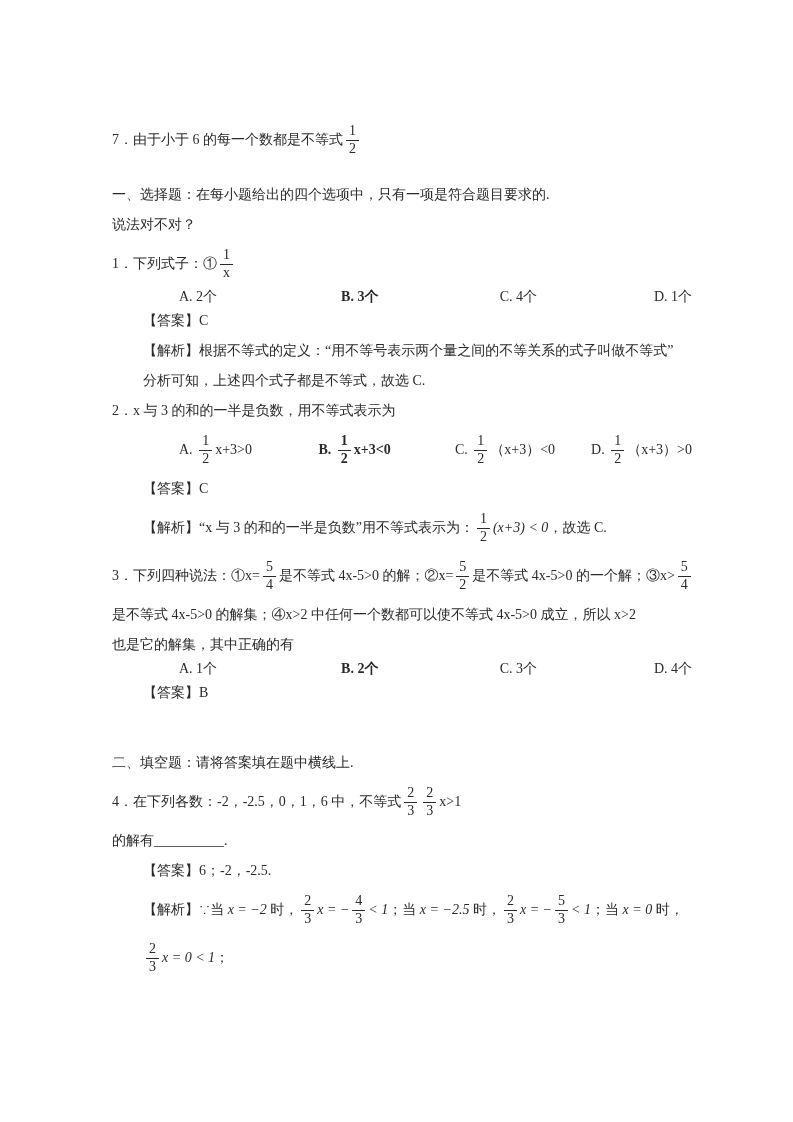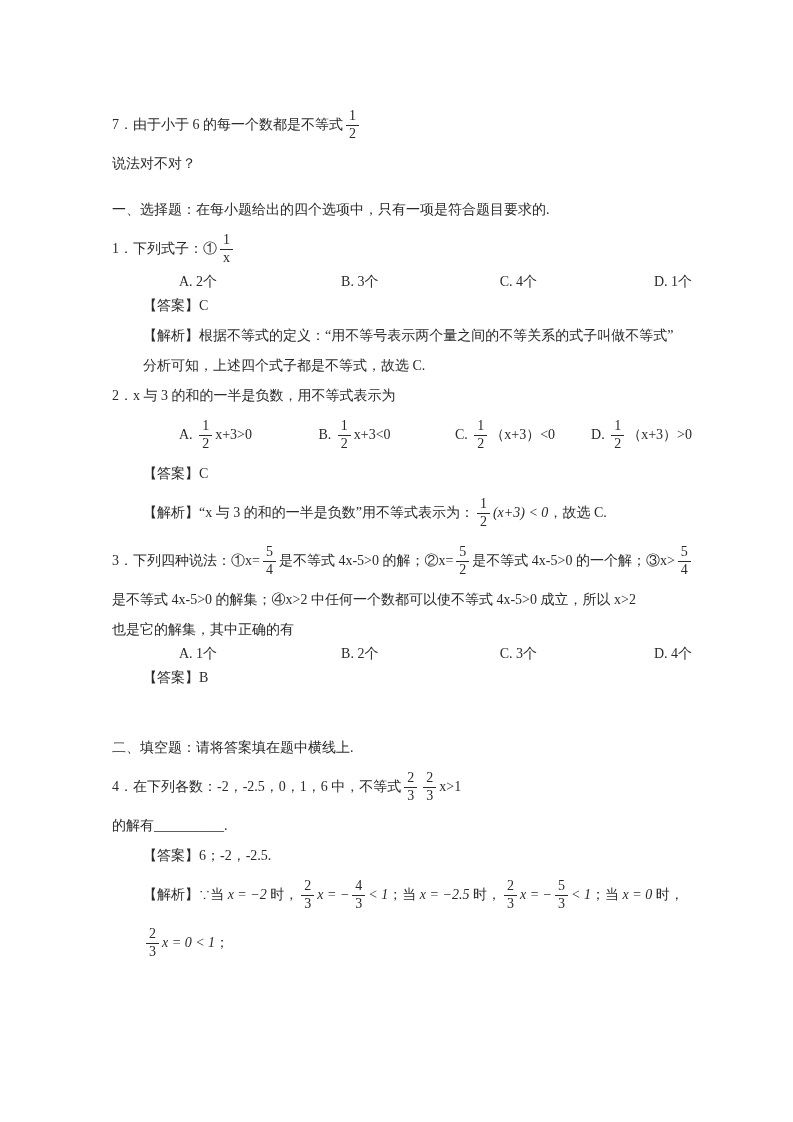--- a/index.html
+++ b/index.html
@@ -8,41 +8,41 @@
     width:793px;height:1122px;
     margin:0 auto;
     background:#ffffff;
     color:#2a2a2a;
     font-family:"Liberation Serif","DejaVu Serif",serif;
     font-size:14px;
     overflow:hidden;
   }
   .content{
     position:absolute;
-    left:112px;top:101px;
+    left:112px;top:116px;
     width:580px;
   }
   .line{
     display:flex;
     align-items:center;
     min-height:30px;
   }
   .line.tall{min-height:48px;}
   .seg{white-space:pre;}
   .indent{padding-left:31px;}
   .mt16{margin-top:16px;}
   .mt40{margin-top:40px;}
   .opts{display:flex;align-items:center;padding-left:31px;}
   .opt{
     display:flex;align-items:center;
     white-space:pre;
     margin-left:36px;
   }
   .opts .opt:nth-child(1){width:145px;}
-  .opts .opt:nth-child(2){width:141px;}
+  .opts .opt:nth-child(2){width:141px;font-weight:bold;}
   .opts .opt:nth-child(3){width:136px;}
   .opts .opt:nth-child(4){width:auto;}
   .frac{
     display:inline-flex;
     flex-direction:column;
     align-items:center;
     vertical-align:middle;
     line-height:1.15;
     margin:0 3px;
     text-align:center;
@@ -58,23 +58,23 @@
 <div class="page">
   <div class="content">
 
     <div class="line tall">
         <span class="seg">7．由于小于 6 的每一个数都是不等式</span>
         <span class="frac">
           <span class="num">1</span>
           <span class="den">2</span>
         </span>
       </div>
+    <div class="line mt16">一、选择题：在每小题给出的四个选项中，只有一项是符合题目要求的.</div>
+
     <div class="line">说法对不对？</div>
-
-    <div class="line mt16">一、选择题：在每小题给出的四个选项中，只有一项是符合题目要求的.</div>
 
     <div class="line tall">
         <span class="seg">1．下列式子：①</span>
         <span class="frac">
           <span class="num">1</span>
           <span class="den">x</span>
         </span>
       </div>
     <div class="opts">
       <span class="opt">A. 2个</span>

